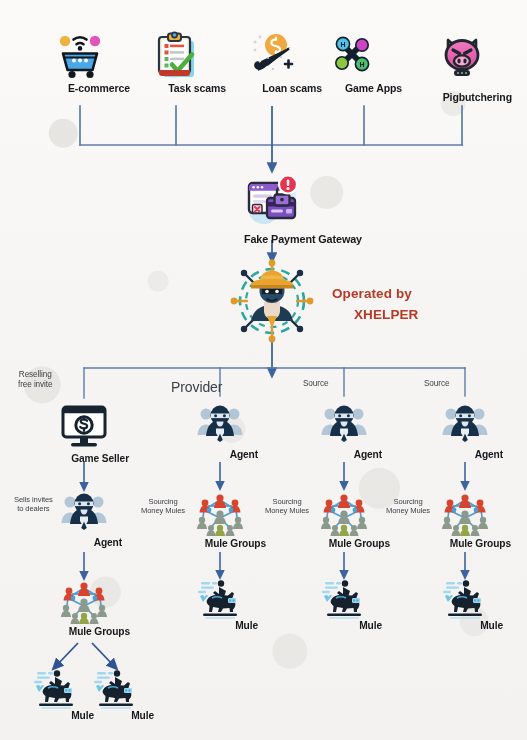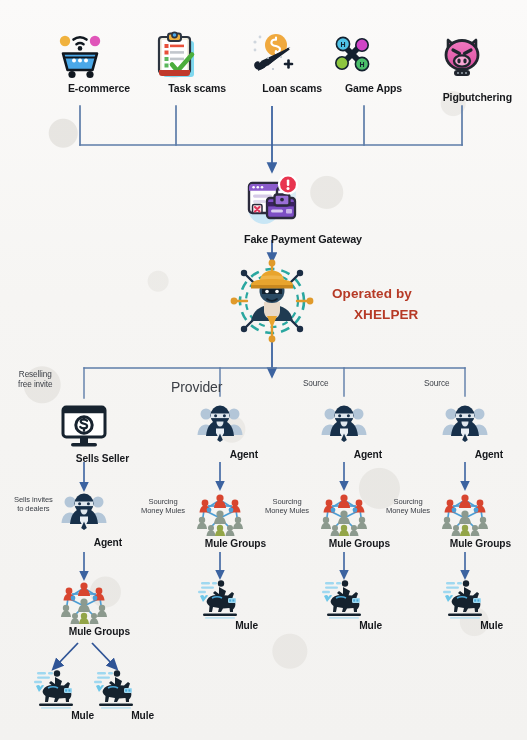--- a/index.html
+++ b/index.html
@@ -293,21 +293,21 @@
   <div class="node" style="left:39px;top:404px;width:90px;">
     <svg class="ico" width="50" height="46" viewBox="0 0 50 46">
       <rect x="4" y="3" width="42" height="30" rx="3.2" fill="#ffffff" stroke="#17232f" stroke-width="3"></rect>
       <path d="M4 6.2a3.2 3.2 0 0 1 3.2-3.2h35.6A3.2 3.2 0 0 1 46 6.2v3H4z" fill="#17232f"></path>
       <circle cx="25" cy="21" r="8.2" fill="none" stroke="#17232f" stroke-width="3"></circle>
       <path d="M28 16.8c-.8-1-2-1.5-3.3-1.5-1.8 0-3 .9-3 2.2 0 2.8 6.4 1.8 6.4 4.4 0 1.5-1.5 2.4-3.4 2.4-1.4 0-2.6-.5-3.4-1.4" fill="none" stroke="#17232f" stroke-width="2.2" stroke-linecap="round"></path>
       <path d="M25 13.4v2M25 24.6v2.2" stroke="#17232f" stroke-width="2.2" stroke-linecap="round"></path>
       <rect x="21" y="33" width="8" height="6" fill="#17232f"></rect>
       <rect x="12" y="39" width="26" height="3.6" rx="1.8" fill="#17232f"></rect>
     </svg>
-    <div class="nlabel" style="font-size:10.2px;margin-top:4px;">Sells Seller</div>
+    <div class="nlabel" style="font-size:10.2px;margin-top:4px;">Game Seller</div>
   </div>
 
   <div class="edge-label" style="left:14px;top:495px;font-size:7.6px;">Sells invites
 to dealers</div>
 
   <div class="node" style="left:46px;top:490px;width:76px;">
     <svg class="ico" width="50" height="46" viewBox="0 0 50 46">
       <g fill="#b3c6d8">
         <circle cx="11" cy="12" r="5.5"></circle>
           <path d="M2.5 33c.5-7 4-10.5 8.5-10.5S19 26 19.5 33z"></path>

